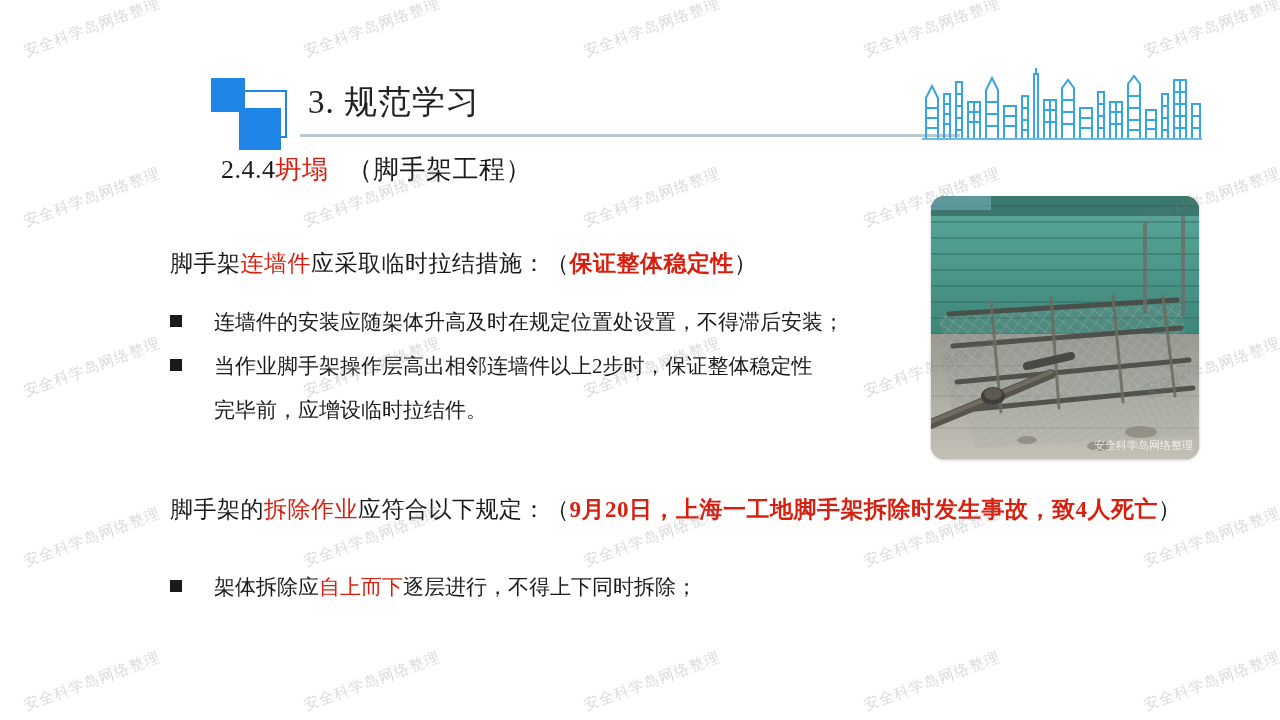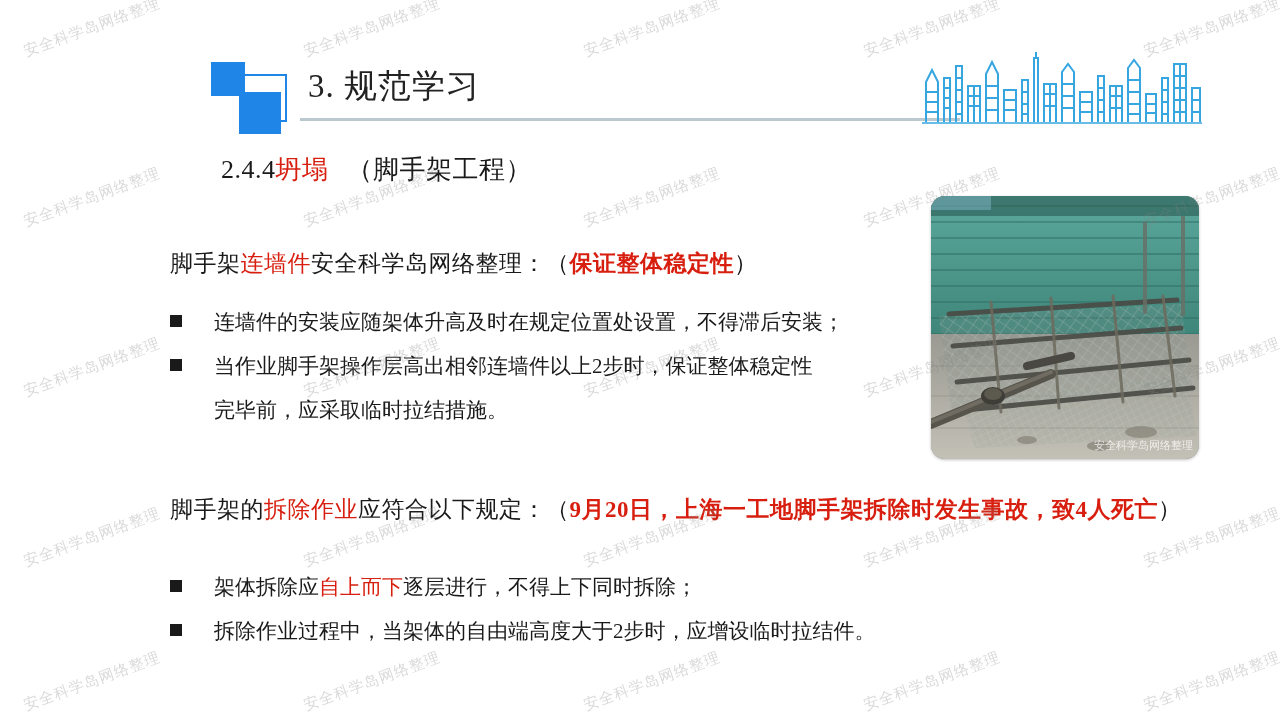--- a/index.html
+++ b/index.html
@@ -29,21 +29,21 @@
     font-size: 15px;
     color: rgba(130,130,130,0.30);
     white-space: nowrap;
     transform: rotate(-20deg);
     letter-spacing: 1px;
   }
 
   
   .header {
     position: absolute;
-    left: 0; top: 0;
+    left: 0; top: 16px;
     width: 1280px;
     height: 150px;
   }
   .logo-squares {
     position: absolute;
     left: 211px;
     top: 62px;
     width: 72px;
     height: 72px;
   }
@@ -211,50 +211,46 @@
       </g>
     </svg>
   </div>
 </div>
 
 <div class="section-no">
   <span class="dark">2.4.4</span><span class="red">坍塌</span><span class="dark">（脚手架工程）</span>
 </div>
 
 <div class="para p-lead-1">
-  <span>脚手架</span><span class="red">连墙件</span><span>安全科学岛网络整理：（</span><span class="bold-red">保证整体稳定性</span><span>）</span>
+  <span>脚手架</span><span class="red">连墙件</span><span>应采取临时拉结措施：（</span><span class="bold-red">保证整体稳定性</span><span>）</span>
 </div>
 
 <div class="bullets b1">
   <div class="bullet-row">
     <span class="bullet-mark"></span>
     <span class="bullet-text">连墙件的安装应随架体升高及时在规定位置处设置，不得滞后安装；</span>
   </div>
   <div class="bullet-row">
     <span class="bullet-mark"></span>
     <span class="bullet-text">当作业脚手架操作层高出相邻连墙件以上2步时，保证整体稳定性</span>
   </div>
   <div class="bullet-row">
     <span class="bullet-mark" style="background:transparent"></span>
-    <span class="bullet-text">完毕前，应采取临时拉结措施。</span>
+    <span class="bullet-text">完毕前，应增设临时拉结件。</span>
   </div>
 </div>
 
 <div class="para p-lead-2">
   <span>脚手架的</span><span class="red">拆除作业</span><span>应符合以下规定：（</span><span class="bold-red">9月20日，上海一工地脚手架拆除时发生事故，致4人死亡</span><span>）</span>
 </div>
 
 <div class="bullets b2">
   <div class="bullet-row">
     <span class="bullet-mark"></span>
     <span class="bullet-text"><span>架体拆除应</span><span class="red">自上而下</span><span>逐层进行，不得上下同时拆除；</span></span>
-  </div>
-  <div class="bullet-row">
-    <span class="bullet-mark"></span>
-    <span class="bullet-text">拆除作业过程中，当架体的自由端高度大于2步时，应增设临时拉结件。</span>
   </div>
 </div>
 
 <div class="photo">
   <svg width="268" height="263" viewBox="0 0 268 263" xmlns="http://www.w3.org/2000/svg">
     <defs>
       <linearGradient id="grnet" x1="0" y1="0" x2="0" y2="1">
         <stop offset="0" stop-color="#5ba89c"></stop>
         <stop offset="1" stop-color="#3d8377"></stop>
       </linearGradient>

